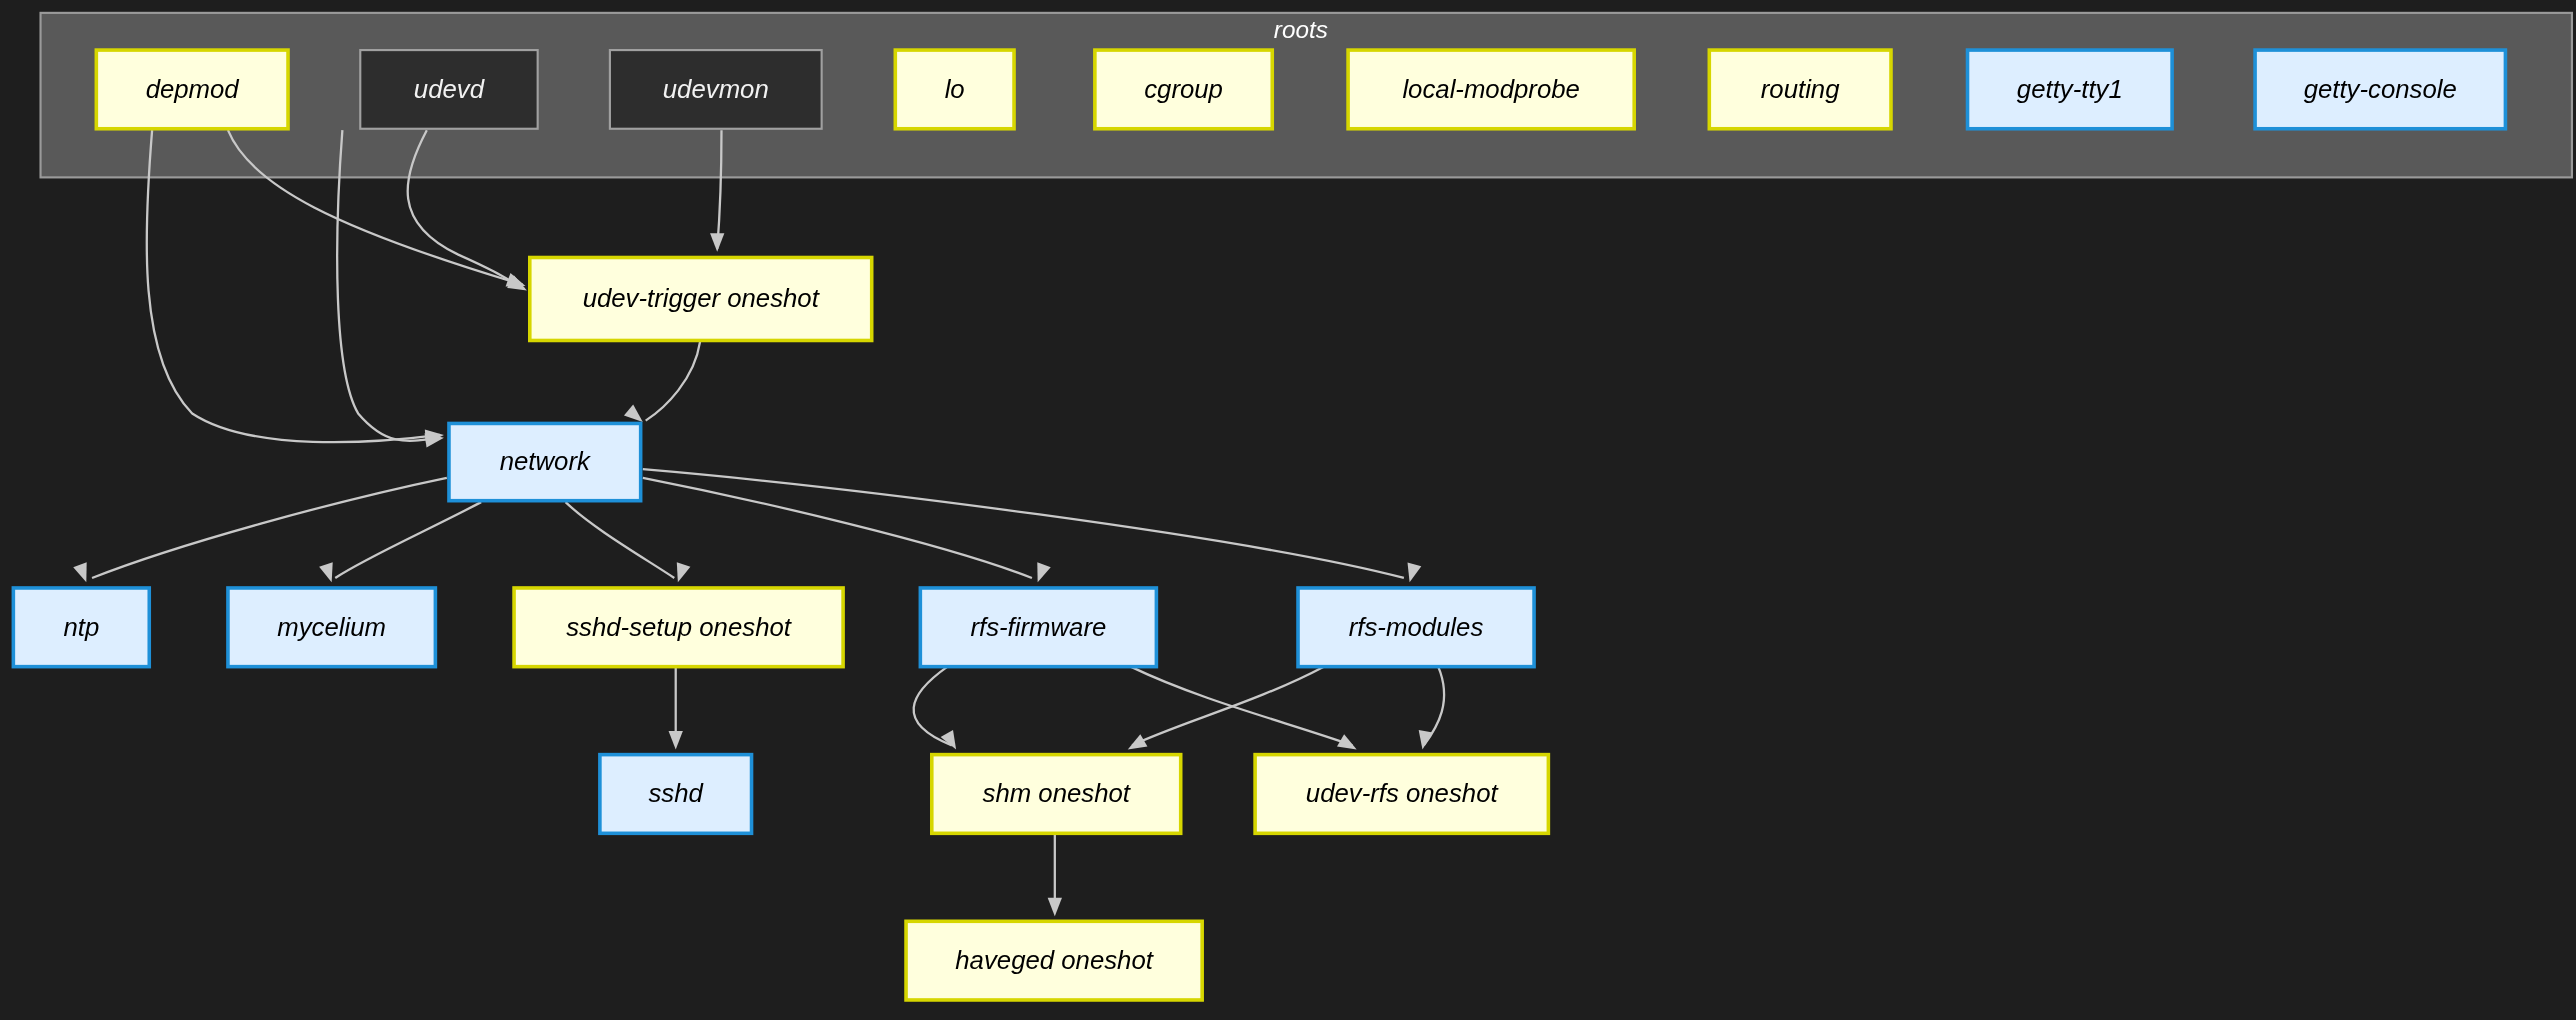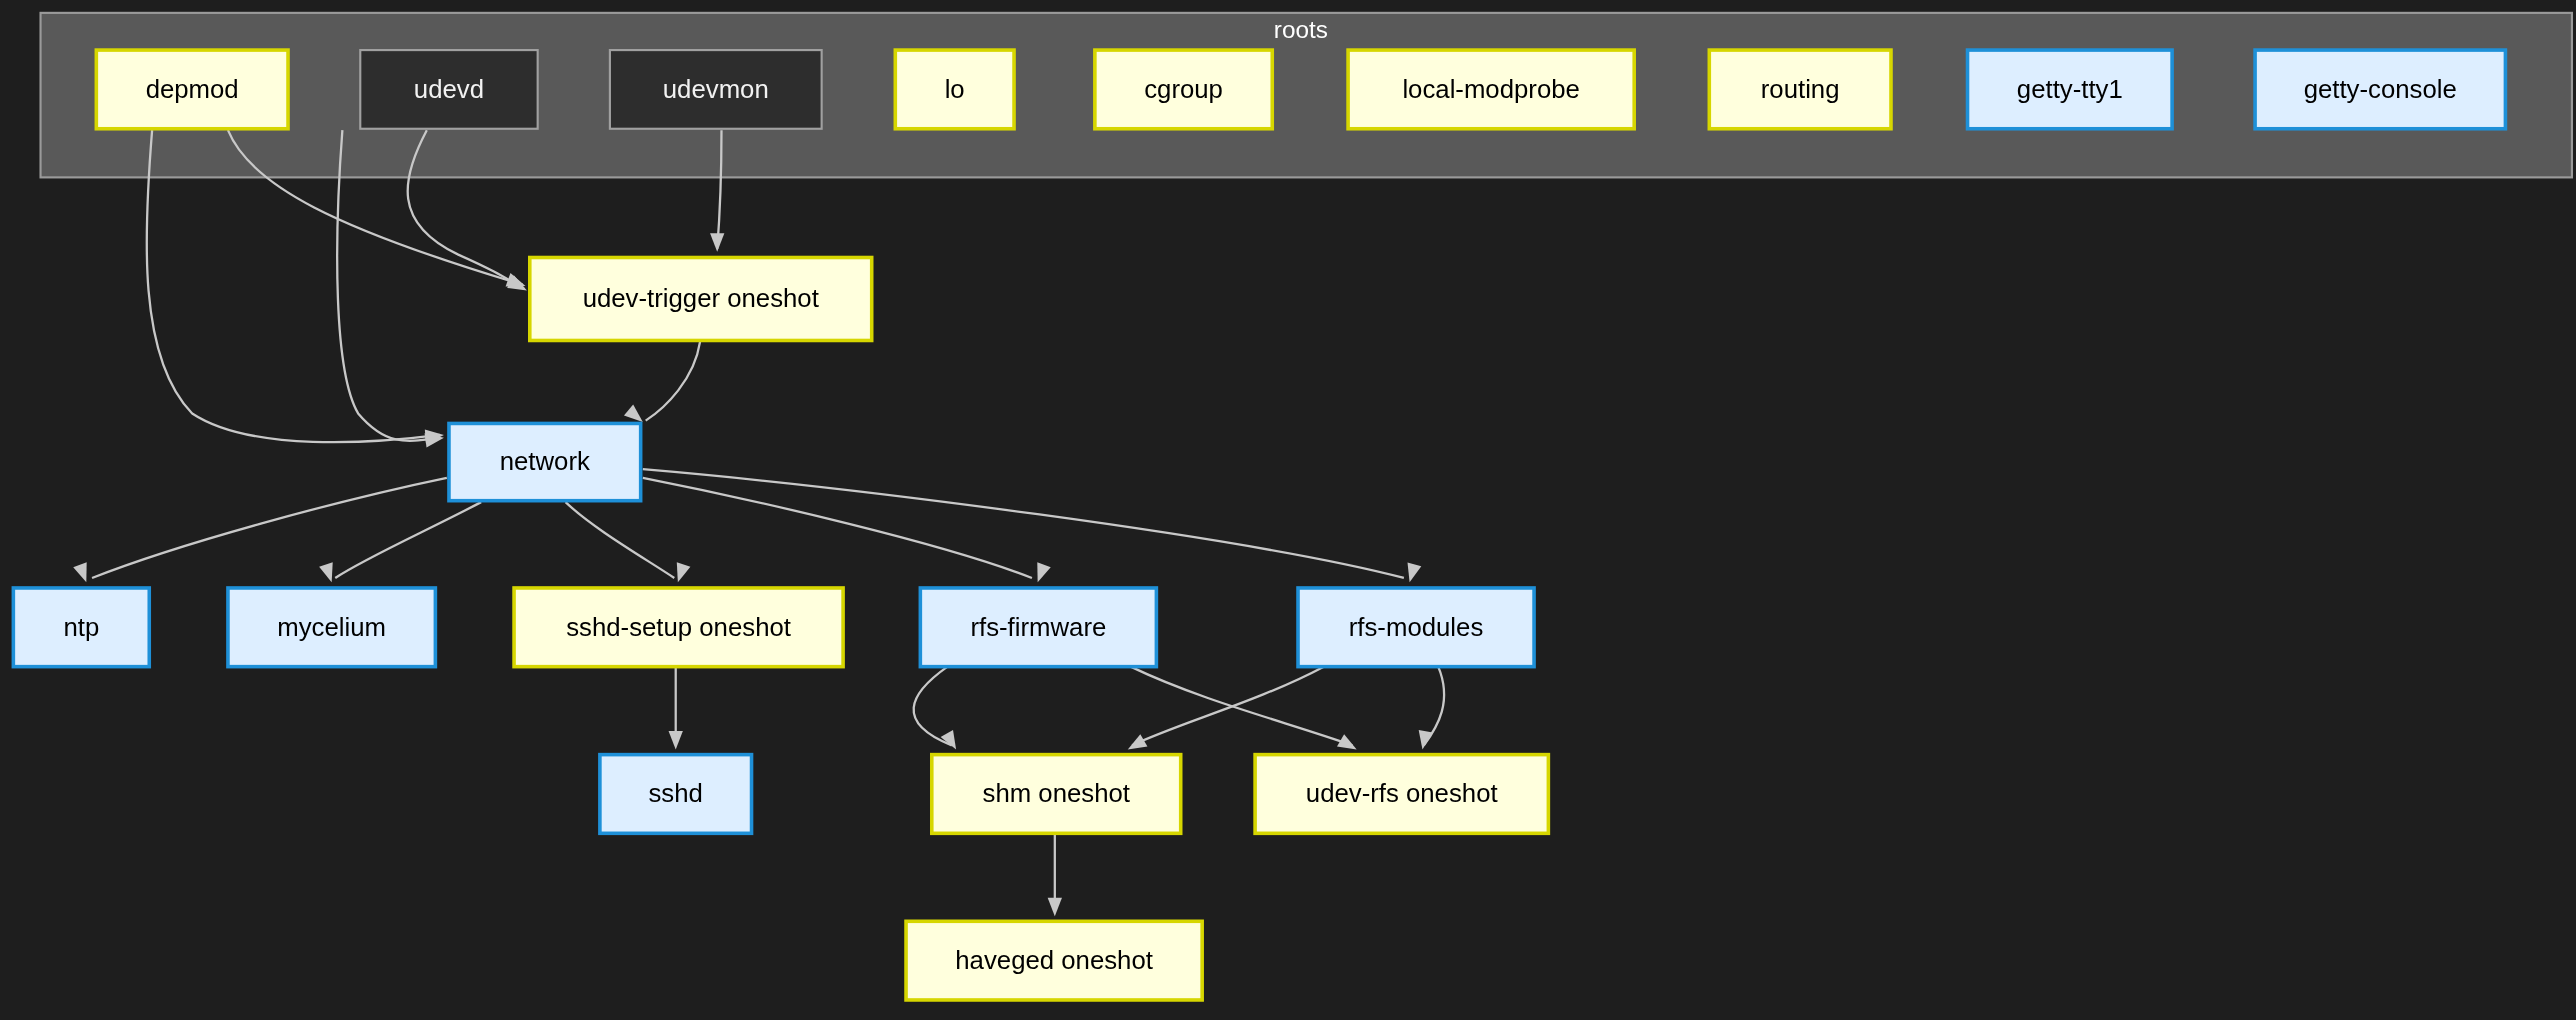--- a/index.html
+++ b/index.html
@@ -7,20 +7,21 @@
     padding: 0;
     background: #1e1e1e;
   }
   #stage {
     position: relative;
     width: 2576px;
     height: 1020px;
     background: #1e1e1e;
     overflow: hidden;
     font-family: "Liberation Sans", "DejaVu Sans", sans-serif;
+    font-style: italic;
   }
   svg.graph {
     position: absolute;
     left: 0; top: 0;
     width: 2576px;
     height: 1020px;
   }
   .cluster-rect {
     fill: #595959;
     stroke: #9a9a9a;

